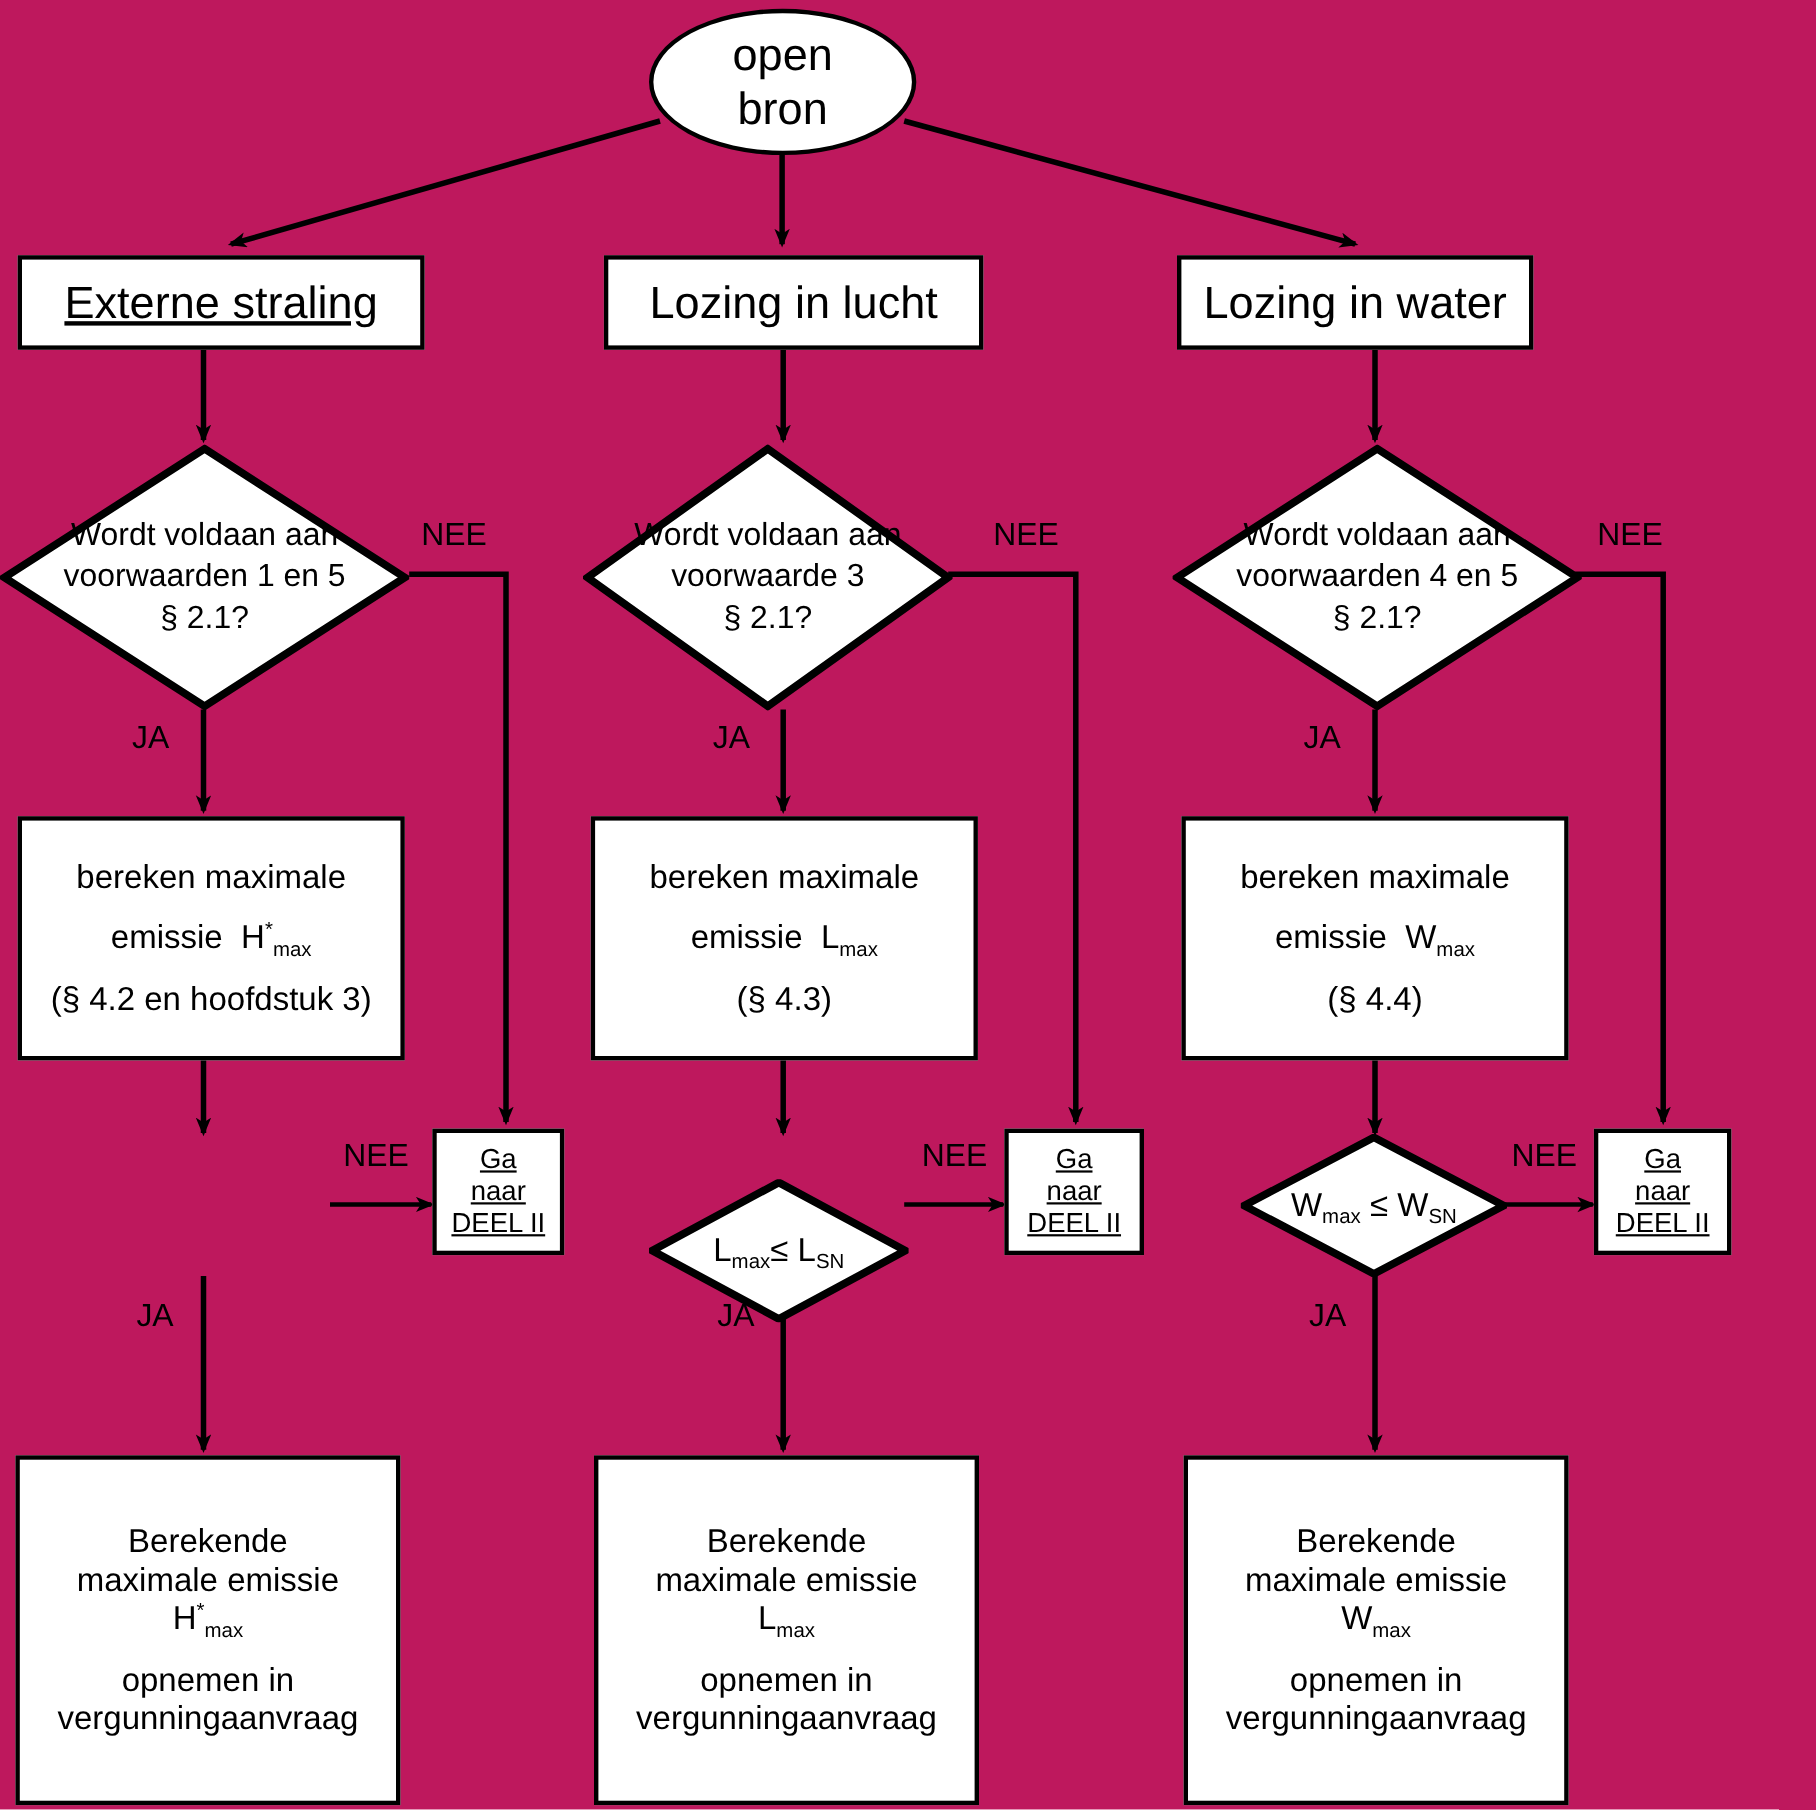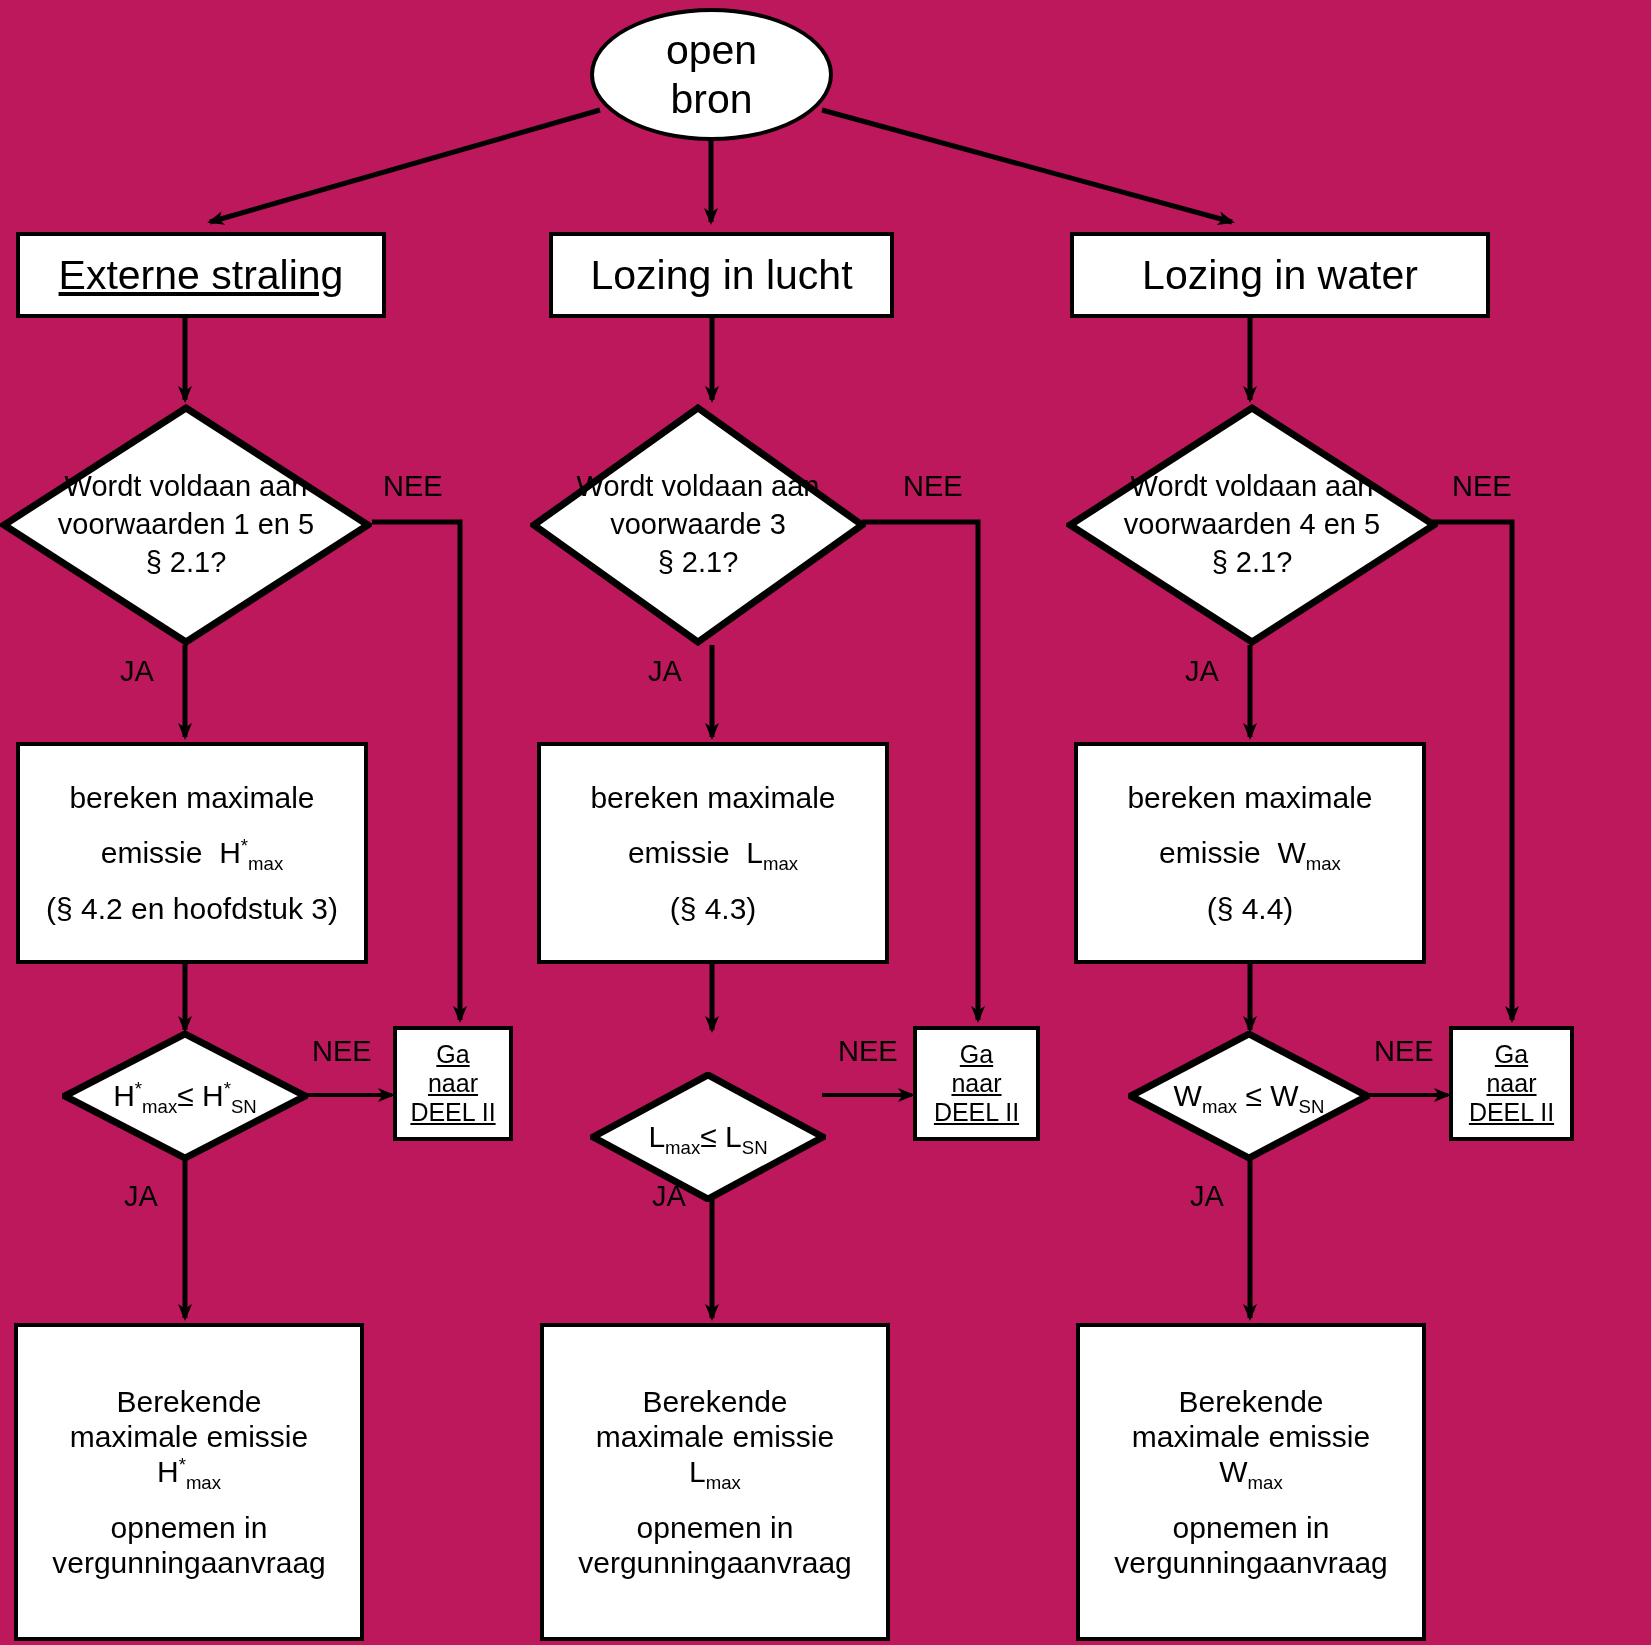--- a/index.html
+++ b/index.html
@@ -154,21 +154,21 @@
   </div>
 
   <div class="node rect head-rect" style="left:16px; top:232px; width:370px; height:86px;text-decoration:underline;">
     <span>Externe straling</span>
   </div>
 
   <div class="node rect head-rect" style="left:549px; top:232px; width:345px; height:86px;">
     <span>Lozing in lucht</span>
   </div>
 
-  <div class="node rect head-rect" style="left:1070px; top:232px; width:420px; height:86px;">
+  <div class="node rect head-rect" style="left:1070px; top:232px; width:324px; height:86px;">
     <span>Lozing in water</span>
   </div>
 
   <div class="diamond-wrap" style="left:0px; top:404px; width:372px; height:242px;">
     <svg width="372" height="242">
       <polygon points="186,4 368,121 186,238 4,121" fill="#fff" stroke="#000" stroke-width="7"></polygon>
     </svg>
     <div class="diamond-label">
       <div>
         <span class="lbl-line">Wordt voldaan aan</span>
@@ -251,30 +251,20 @@
         <span>emissie</span>
         <span class="var">
           &nbsp;<span>W</span><sup></sup><sub>max</sub>
         </span>
       </span>
       <span class="gap"></span>
       <span class="lbl-line">(§ 4.4)</span>
     </div>
   </div>
 
-  <div class="diamond-wrap" style="left:62px; top:1031px; width:246px; height:130px;">
-    <svg width="246" height="130">
-      <polygon points="123,3 243,65 123,127 3,65" fill="#fff" stroke="#000" stroke-width="7"></polygon>
-    </svg>
-    <div class="diamond-label small">
-      <div>
-        <span class="var"><span>H</span><sup>*</sup><sub>max</sub></span><span>≤</span>&nbsp;<span class="var"><span>H</span><sup>*</sup><sub>SN</sub></span>
-      </div>
-    </div>
-  </div>
 
   <div class="diamond-wrap" style="left:590px; top:1072px; width:236px; height:130px;">
     <svg width="236" height="130">
       <polygon points="118,3 233,65 118,127 3,65" fill="#fff" stroke="#000" stroke-width="7"></polygon>
     </svg>
     <div class="diamond-label small">
       <div>
         <span class="var"><span>L</span><sup></sup><sub>max</sub></span><span>≤</span>&nbsp;<span class="var"><span>L</span><sup></sup><sub>SN</sub></span>
       </div>
     </div>

